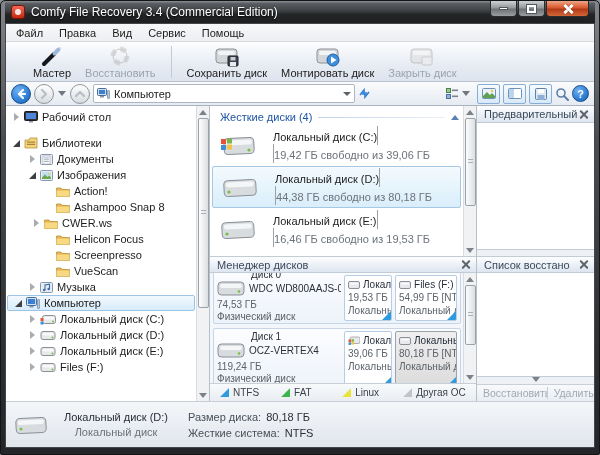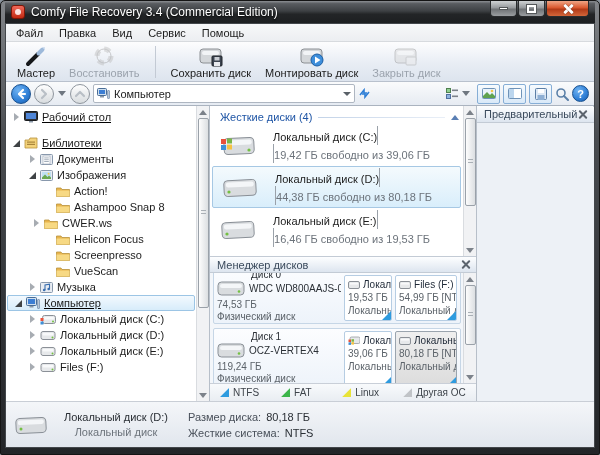--- a/index.html
+++ b/index.html
@@ -27,21 +27,21 @@
   .g-close::before,.g-close::after { content:''; position:absolute; left:4px; top:-1px; width:3px; height:12px;
     background:#fff; border-radius:1px; box-shadow:0 0 1px #5a1d08; }
   .g-close::before{ transform:rotate(45deg);} .g-close::after{ transform:rotate(-45deg);}
   
   .client { height:425px; background:#edf1f6; border:1px solid #43474b; display:flex; flex-direction:column; }
   .menubar { height:18px; background:linear-gradient(#f7f8f9,#eceef1); display:flex; align-items:center;
     font-size:11px; color:#1c1c1c; border-bottom:1px solid #d7dade; padding-left:2px; }
   .menu-item { padding:1px 8px; }
   
   .toolbar { height:40px; background:linear-gradient(#fdfdfe,#e8edf4 55%,#dde4ee);
-    border-bottom:1px solid #b9c1cd; display:flex; align-items:stretch; padding:1px 4px 0; }
+    border-bottom:1px solid #b9c1cd; display:flex; align-items:stretch; padding:1px 20px 0; }
   .tbtn { display:flex; flex-direction:column; align-items:center; justify-content:flex-end;
     padding:2px 7px 2px; font-size:11px; color:#1c1c1c; border-radius:2px; }
   .tbtn .ticn { height:23px; display:flex; align-items:flex-end; }
   .tbtn.disabled { color:#9ba3ad; }
   .tbtn.disabled svg { opacity:.45; filter:grayscale(1); }
   .tsep { width:1px; background:#c3cad4; margin:3px 8px; }
   
   .navbar { height:24px; background:linear-gradient(#fafbfc,#e6ebf2); border-bottom:1px solid #aab3bf;
     display:flex; align-items:center; padding:0 5px; gap:3px; }
   .navcirc { width:20px; height:20px; border-radius:50%; flex:none; display:flex; align-items:center; justify-content:center;
@@ -57,21 +57,21 @@
   .navgap { flex:1; }
   .sqbtn { width:23px; height:20px; border:1px solid #86aed6; border-radius:2px;
     background:linear-gradient(#f7fbfe,#d9e9f8); display:flex; align-items:center; justify-content:center; }
   .flatbtn { display:flex; align-items:center; gap:2px; padding:0 3px; }
   
   .main { flex:1; display:flex; overflow:hidden; background:#edf1f6; }
   .tree-panel { width:196px; background:#fff; overflow:hidden; padding-top:3px; font-size:11px; }
   .trow { height:16px; display:flex; align-items:center; gap:4px; white-space:nowrap; padding-right:2px; }
   .trow.gap { margin-top:10px; }
   .trow.sel { background:linear-gradient(#f3f9fe,#d7ecfa); border:1px solid #9cc5e5; border-radius:2px; margin:0 1px; }
-  .d0{ padding-left:6px;text-decoration:underline; } .d1{ padding-left:22px; } .d2{ padding-left:38px; }
+  .d0{ padding-left:6px; } .d1{ padding-left:22px; } .d2{ padding-left:38px; }
   .exp { width:8px; flex:none; display:flex; align-items:center; justify-content:center; }
   .exp.col::before { content:''; width:0;height:0; border-left:5px solid #a7acb2; border-top:4px solid transparent; border-bottom:4px solid transparent; }
   .exp.open::before { content:''; width:0;height:0; border-bottom:7px solid #3f4245; border-left:7px solid transparent; }
   .tlabel { color:#1c1c1c; overflow:hidden; }
   .vsb { width:13px; flex:none; background:#f1f2f4; border-left:1px solid #d9dce0; display:flex; flex-direction:column; align-items:center; }
   .vsb .arr { width:11px; height:12px; display:flex; align-items:center; justify-content:center; flex:none; }
   .arr-up { width:0;height:0;border-left:4px solid transparent;border-right:4px solid transparent;border-bottom:5px solid #7c828a; }
   .arr-dn { width:0;height:0;border-left:4px solid transparent;border-right:4px solid transparent;border-top:5px solid #7c828a; }
   .thumb { width:11px; background:linear-gradient(90deg,#fdfdfd,#dcdfe2); border:1px solid #9aa1a9; border-radius:2px;
     position:relative; }
@@ -116,21 +116,21 @@
   .pc-name { color:#1f2937; display:flex; gap:3px; align-items:center; }
   .pc-size,.pc-type { color:#5b6269; }
   .pc-tri { position:absolute; right:0; bottom:0; width:9px; height:9px;
     clip-path:polygon(100% 0,100% 100%,0 100%); }
   .mini-dn { width:0;height:0;border-left:4px solid transparent;border-right:4px solid transparent;border-top:5px solid #7c828a; margin:0 auto; }
   .legend { height:18px; background:linear-gradient(#f8fafc,#e9edf2); border-top:1px solid #c9cfd8;
     display:flex; align-items:center; padding:0 10px; gap:4px; font-size:10px; color:#3d434a; }
   .leg-item { display:flex; align-items:center; gap:4px; flex:1; white-space:nowrap; overflow:hidden; }
   .leg-tri { width:9px; height:9px; clip-path:polygon(100% 0,100% 100%,0 100%); flex:none; }
   
-  .right { width:117px; display:flex; flex-direction:row; background:#edf1f6; }
+  .right { width:117px; display:flex; flex-direction:column; background:#edf1f6; }
   .rp-body { background:#fff; border-bottom:1px solid #c3cbd5; }
   .rp-hdr { border-top:none; }
   .preview-body { height:127px; }
   .rgap { height:6px; }
   .recovery-body { flex:1; }
   .rfoot { height:24px; display:flex; flex-direction:column; justify-content:flex-end; }
   .rfoot-btns { height:18px; border-top:1px solid #c9cfd8; background:linear-gradient(#f8fafc,#e9edf2);
     display:flex; align-items:center; font-size:10.5px; color:#a0a8b2; white-space:nowrap; overflow:hidden; }
   .rfoot-btns .fb { padding:0 6px; overflow:hidden; }
   .fb-sep { width:1px; height:12px; background:#c6ccd4; flex:none; }

